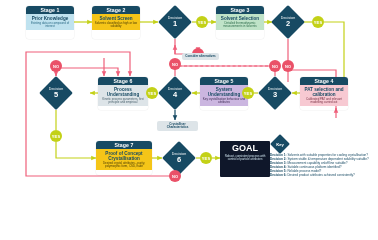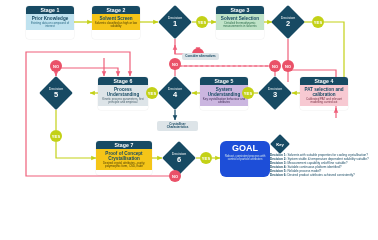--- a/index.html
+++ b/index.html
@@ -39,21 +39,21 @@
   .dia .n{font-size:7.5px;font-weight:bold;line-height:8px;}
 
   
   .pill{position:absolute;width:12px;height:12px;border-radius:50%;
         display:flex;align-items:center;justify-content:center;
         font-size:4px;font-weight:bold;color:#fff;letter-spacing:.1px;}
   .pill.yes{background:#c3d117;}
   .pill.no{background:#ea5168;}
 
   
-  #goal{position:absolute;background:#1d4ed8;border-radius:6px;
+  #goal{position:absolute;background:#0f172a;border-radius:1px;
         text-align:center;padding:3px 2px;}
   #goal .g1{font-size:9px;font-weight:bold;color:#fff;line-height:9.5px;}
   #goal .g2{font-size:2.9px;color:#cfe4ee;line-height:3.4px;margin-top:1.5px;}
 
   
   .note{position:absolute;text-align:center;font-size:3px;font-weight:bold;
         line-height:3.5px;color:#174a63;background:#dde4e8;
         border-radius:2px;padding:1.5px 2px;}
 
   

